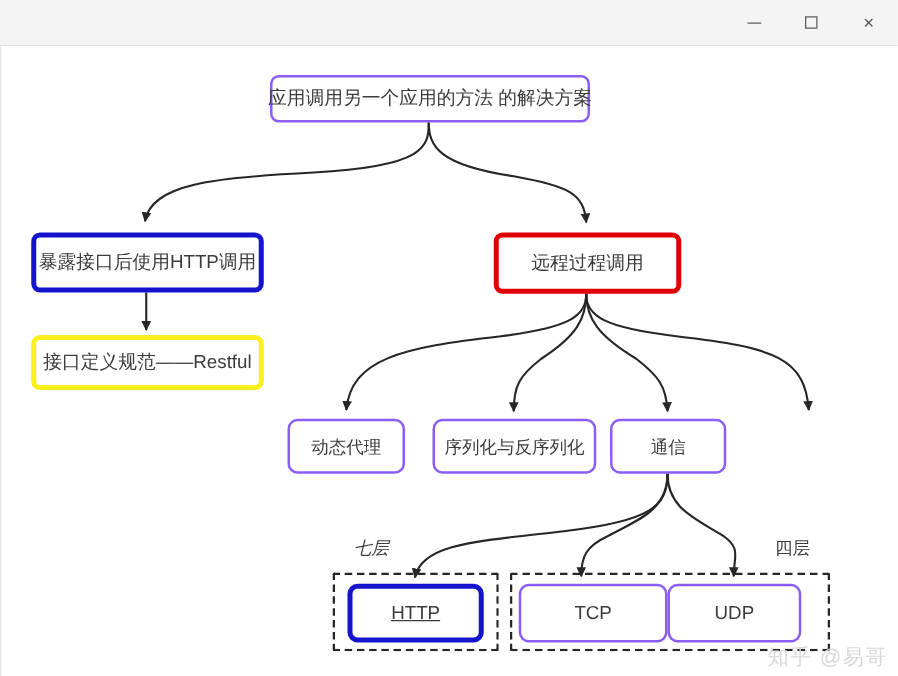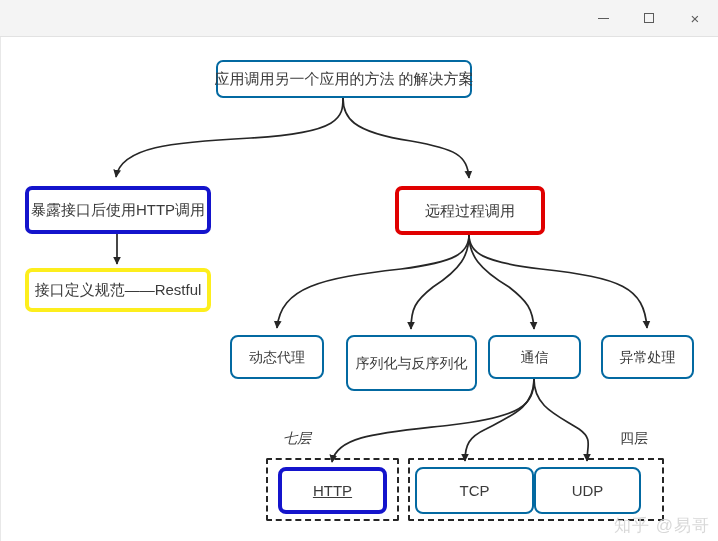--- a/index.html
+++ b/index.html
@@ -97,21 +97,21 @@
     align-items: center;
     justify-content: center;
     background: #ffffff;
     border-radius: 7px;
     color: #3b3b3b;
     text-align: center;
     line-height: 1.15;
     white-space: nowrap;
   }
   .node.plain {
-    border: 2px solid #0369a1;
+    border: 2px solid #8b5cf6;
   }
   .node.blue {
     border: 4px solid #1414cc;
   }
   .node.red {
     border: 4px solid #e00000;
   }
   .node.yellow {
     border: 4px solid #fdee1d;
   }
@@ -202,31 +202,28 @@
     </div>
 
     <div class="node red" style="left:394px; top:149px; width:150px; height:49px; font-size:15px;">
       <span>远程过程调用</span>
     </div>
 
     <div class="node plain small" style="left:229px; top:298px; width:94px; height:44px; font-size:14px;justify-content:center;">
       <span>动态代理</span>
     </div>
 
-    <div class="node plain small" style="left:345px; top:298px; width:131px; height:56px; font-size:14px;">
+    <div class="node plain small" style="left:345px; top:298px; width:131px; height:44px; font-size:14px;">
       <span>序列化与反序列化</span>
     </div>
 
     <div class="node plain small" style="left:487px; top:298px; width:93px; height:44px; font-size:14px;text-align:right;">
       <span>通信</span>
     </div>
 
-    <div class="node plain small" style="left:600px; top:298px; width:93px; height:44px; font-size:14px;">
-      <span>异常处理</span>
-    </div>
 
     <div class="group-label" style="left:282px; top:393px;font-style:italic;">七层</div>
 
     <div class="group" style="left:265px; top:421px; width:133px; height:63px;"></div>
 
     <div class="node blue" style="left:277px; top:430px; width:109px; height:47px; font-size:15px; border-radius:8px;text-decoration:underline;">
       <span>HTTP</span>
     </div>
 
     <div class="group-label" style="left:619px; top:393px;">四层</div>

